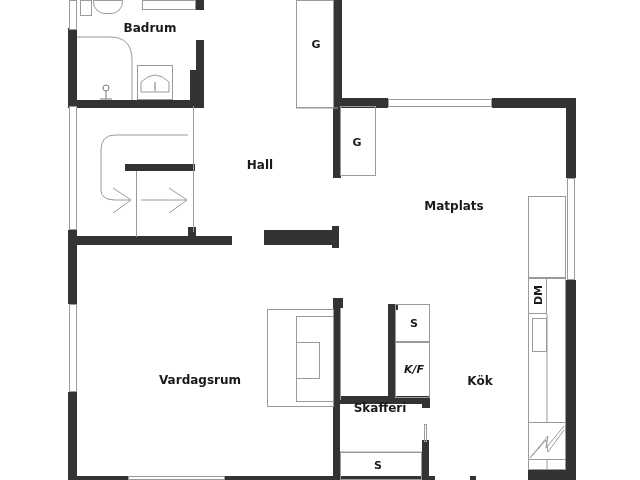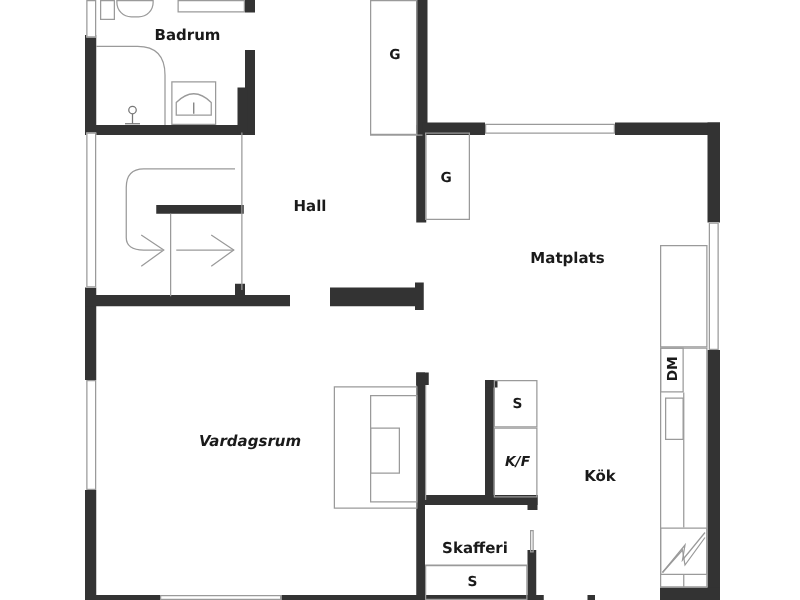--- a/index.html
+++ b/index.html
@@ -117,25 +117,25 @@
     <path d="M530 458 L548 436 L546 448 L564 426" fill="none" stroke="#9a9a9a" stroke-width="1"></path>
     <path d="M530 458 L546 440 L548 452 L564 430" fill="none" stroke="#9a9a9a" stroke-width="1"></path>
     <line x1="547" y1="460" x2="547" y2="470" stroke="#9a9a9a" stroke-width="1"></line>
 
     <line x1="547" y1="314" x2="547" y2="422" stroke="#9a9a9a" stroke-width="1"></line>
 
     <line x1="340" y1="452" x2="422" y2="452" stroke="#9a9a9a" stroke-width="1"></line>
   </svg>
 
   <div class="lbl" style="left:150px;top:28px;">Badrum</div>
-  <div class="lbl" style="left:248px;top:165px;">Hall</div>
+  <div class="lbl" style="left:260px;top:165px;">Hall</div>
   <div class="lbl" style="left:454px;top:206px;">Matplats</div>
-  <div class="lbl" style="left:200px;top:353px;font-style:italic;">Vardagsrum</div>
+  <div class="lbl" style="left:200px;top:380px;">Vardagsrum</div>
   <div class="lbl" style="left:480px;top:381px;">Kök</div>
-  <div class="lbl" style="left:380px;top:438px;text-align:right;">Skafferi</div>
+  <div class="lbl" style="left:380px;top:408px;text-align:right;">Skafferi</div>
 
   <div class="lbl sm" style="left:316px;top:44px;">G</div>
   <div class="lbl sm" style="left:357px;top:142px;">G</div>
   <div class="lbl sm" style="left:414px;top:323px;">S</div>
   <div class="lbl sm" style="left:414px;top:369px;font-style:italic;">K/F</div>
   <div class="lbl sm" style="left:378px;top:465px;">S</div>
   <div class="lbl sm rot" style="left:538px;top:295px;">DM</div>
 
 </div>
 

